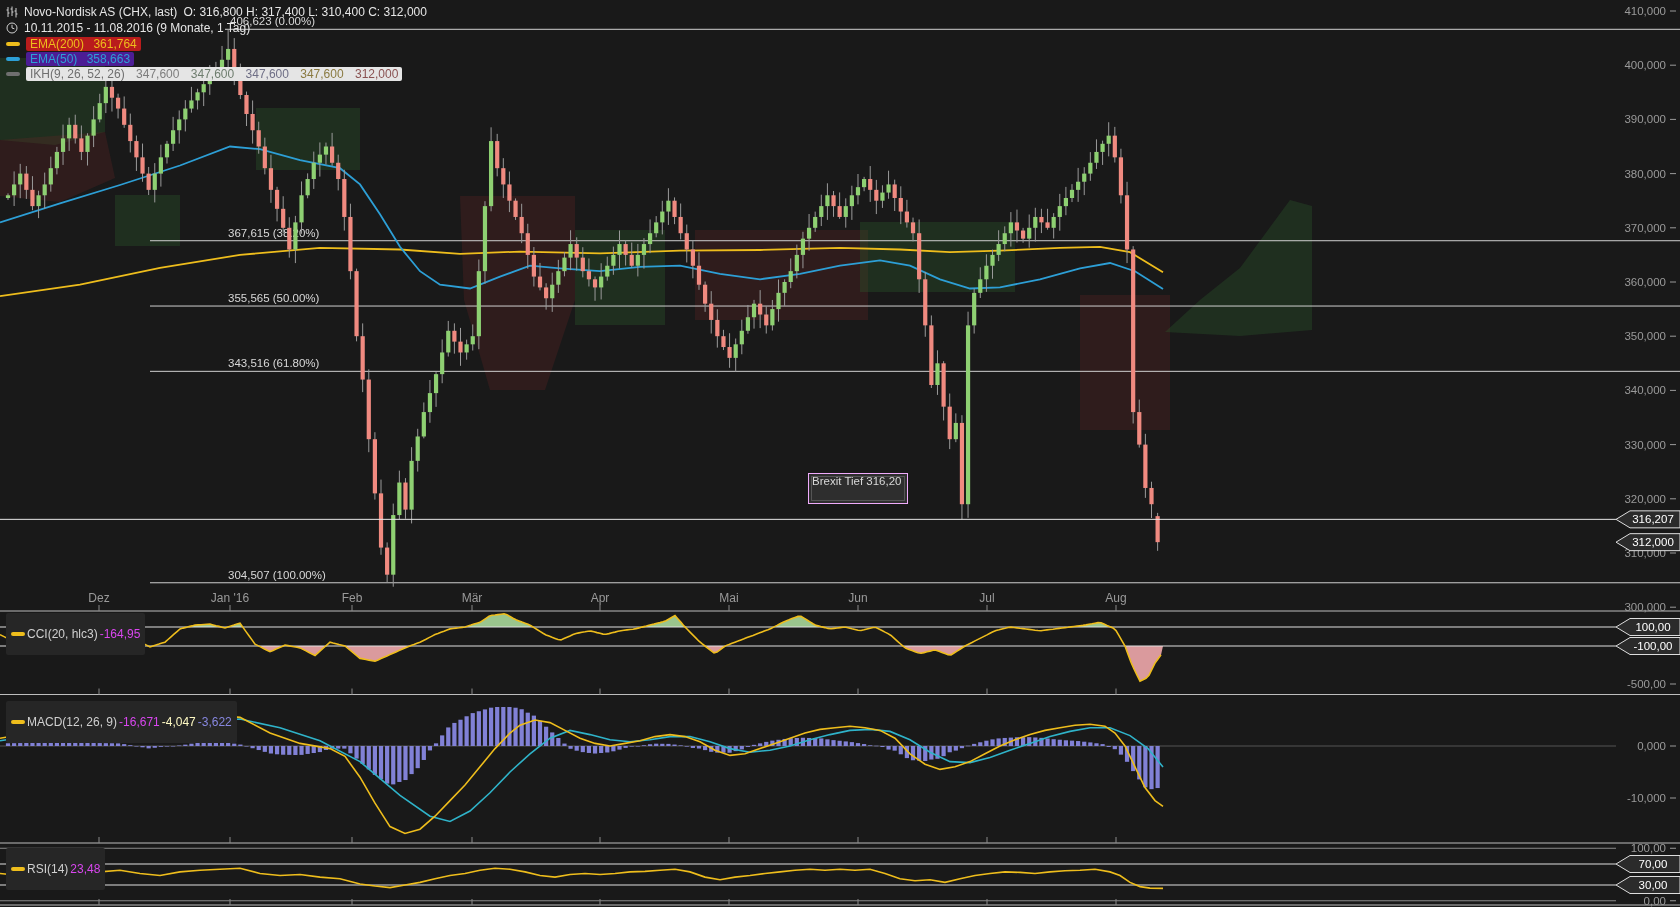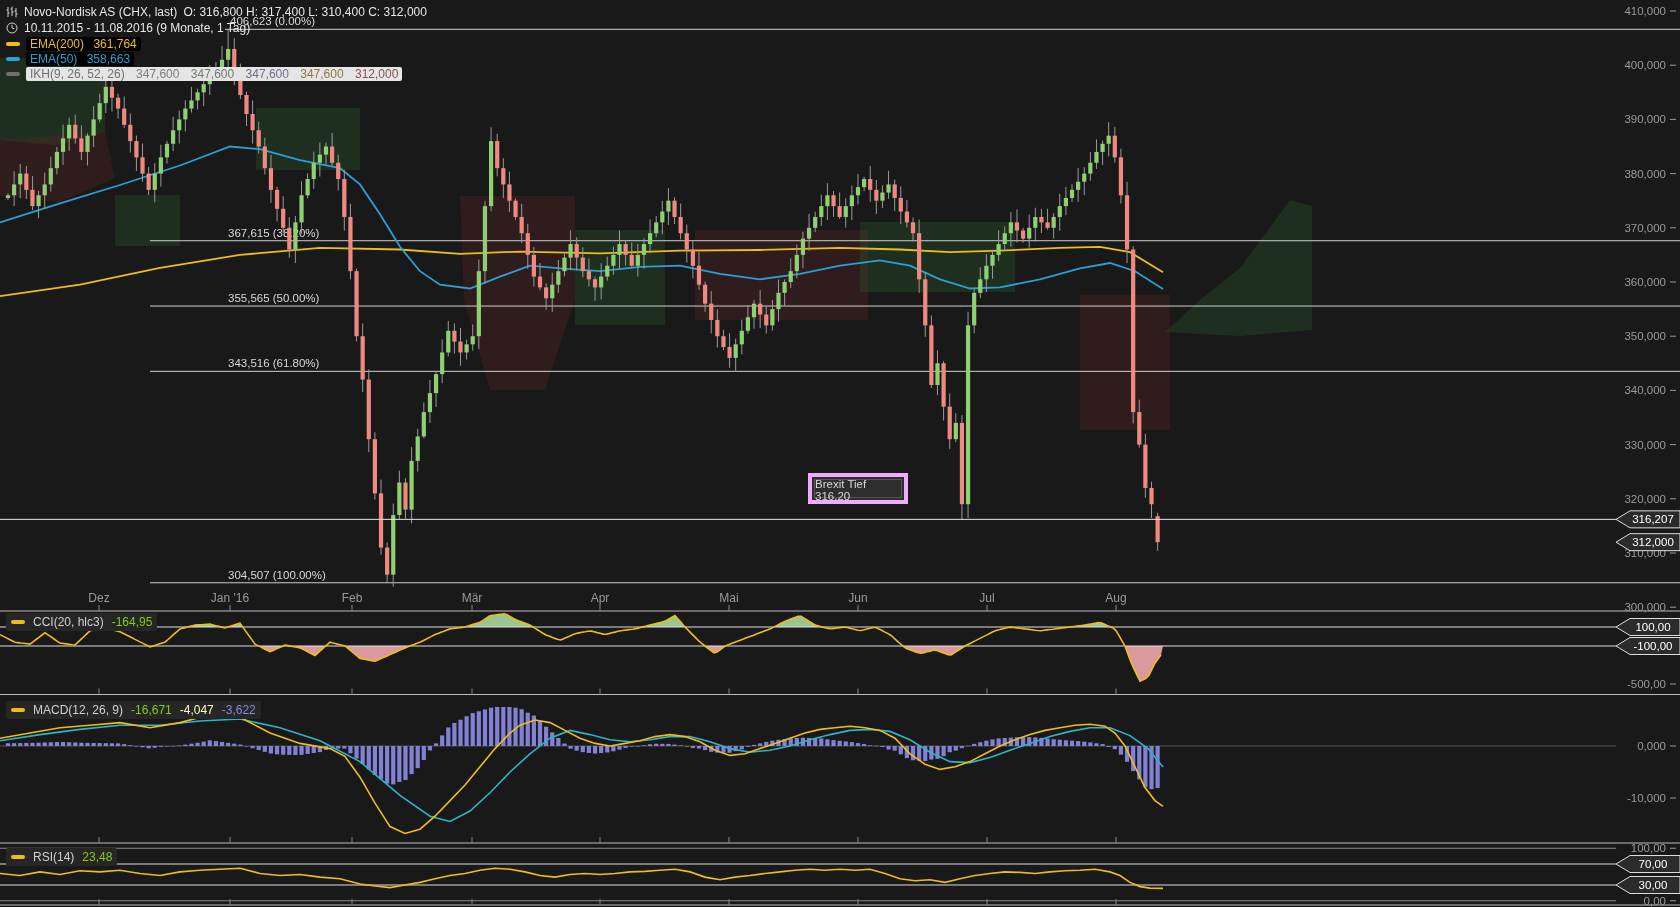--- a/index.html
+++ b/index.html
@@ -7,25 +7,25 @@
   #app{position:relative;width:1680px;height:907px;background:#191919;}
   #chart-svg{position:absolute;left:0;top:0;font-family:"Liberation Sans",sans-serif;}
   #overlay{position:absolute;left:0;top:0;width:1680px;height:731px;pointer-events:none;}
   .hrow{position:absolute;left:6px;white-space:nowrap;font-size:12px;color:#e6e6e6;display:flex;align-items:center;gap:6px;}
   .hrow .strip{padding:0 4px;border-radius:2px;}
   .dash{display:inline-block;width:14px;height:4px;border-radius:2px;vertical-align:middle;}
   .ohlc{color:#e6e6e6;}
   .ema200-c{color:#eebd1c;} .ema50-c{color:#2d9fd6;}
   .dim{color:#6f6f6f;}
   .ikh0{color:#7d7d7d;} .ikh1{color:#6e7d6e;} .ikh2{color:#6e6e85;} .ikh3{color:#8a7a40;} .ikh4{color:#8a5252;}
-  .pane-row{position:absolute;left:6px;white-space:nowrap;font-size:12px;display:flex;align-items:center;gap:8px;
-            background:#262626;padding:2px 5px;border-radius:2px;color:#d0d0d0;}
-  .val-y{color:#84cc16;} .val-c{color:#fef9c3;} .val-p{color:#8787e0;}
+  .pane-row{position:absolute;left:6px;white-space:nowrap;font-size:12px;display:flex;align-items:center;gap:2px;
+            background:#262626;padding:14px 5px;border-radius:2px;color:#d0d0d0;}
+  .val-y{color:#d946ef;} .val-c{color:#fef9c3;} .val-p{color:#8787e0;}
   #brexit-box{position:absolute;left:808px;top:473px;width:100px;height:31px;background:#2e2e2e;
-              border:4px solid #f0abfc;box-shadow:inset 0 0 0 2px #2e2e2e, inset 0 0 0 3px #555;
+              border:1px solid #f0abfc;box-shadow:inset 0 0 0 2px #2e2e2e, inset 0 0 0 3px #555;
               color:#d8d8d8;font-size:11.5px;padding:1px 0 0 3px;box-sizing:border-box;}
 </style>
 </head>
 <body>
 
 <div id="app">
   <svg id="chart-svg" width="1680" height="907">
       <path d="M0 58 L105 58 L105 132 L55 145 L0 140 Z" fill="rgba(46,98,46,0.30)"></path>
       <path d="M0 140 L105 132 L115 178 L60 202 L0 196 Z" fill="rgba(112,40,40,0.26)"></path>
       <path d="M115 195 L180 195 L180 246 L115 246 Z" fill="rgba(46,98,46,0.30)"></path>
@@ -746,28 +746,28 @@
     <div class="hrow" style="top:21px">
       <svg width="12" height="12" viewBox="0 0 12 12">
         <circle cx="6" cy="6" r="5" fill="none" stroke="#cfcfcf"></circle>
           <line x1="6" y1="6" x2="6" y2="2.8" stroke="#cfcfcf"></line>
           <line x1="6" y1="6" x2="8.4" y2="6.8" stroke="#cfcfcf"></line>
       </svg>
       <span>10.11.2015 - 11.08.2016 (9 Monate, 1 Tag)</span>
     </div>
     <div class="hrow" style="top:37px;pointer-events:auto">
       <span class="dash" style="background:#eebd1c"></span>
-      <span class="strip" style="background:#000000">
+      <span class="strip" style="background:#b91c1c">
         <span class="ema200-c">EMA(200)</span>
         <span class="ema200-c" style="margin-left:6px">361,764</span>
       </span>
     </div>
     <div class="hrow" style="top:52px;pointer-events:auto">
       <span class="dash" style="background:#2d9fd6"></span>
-      <span class="strip" style="background:#000000">
+      <span class="strip" style="background:#4c1d95">
         <span class="ema50-c">EMA(50)</span>
         <span class="ema50-c" style="margin-left:6px">358,663</span>
       </span>
     </div>
     <div class="hrow" style="top:67px;pointer-events:auto">
       <span class="dash" style="background:#6f6f6f"></span>
       <span class="strip" style="background:#e5e5e5">
         <span class="dim">IKH(9, 26, 52, 26)</span>
         <span class="ikh0" style="margin-left:8px">347,600</span>
         <span class="ikh1" style="margin-left:8px">347,600</span>

